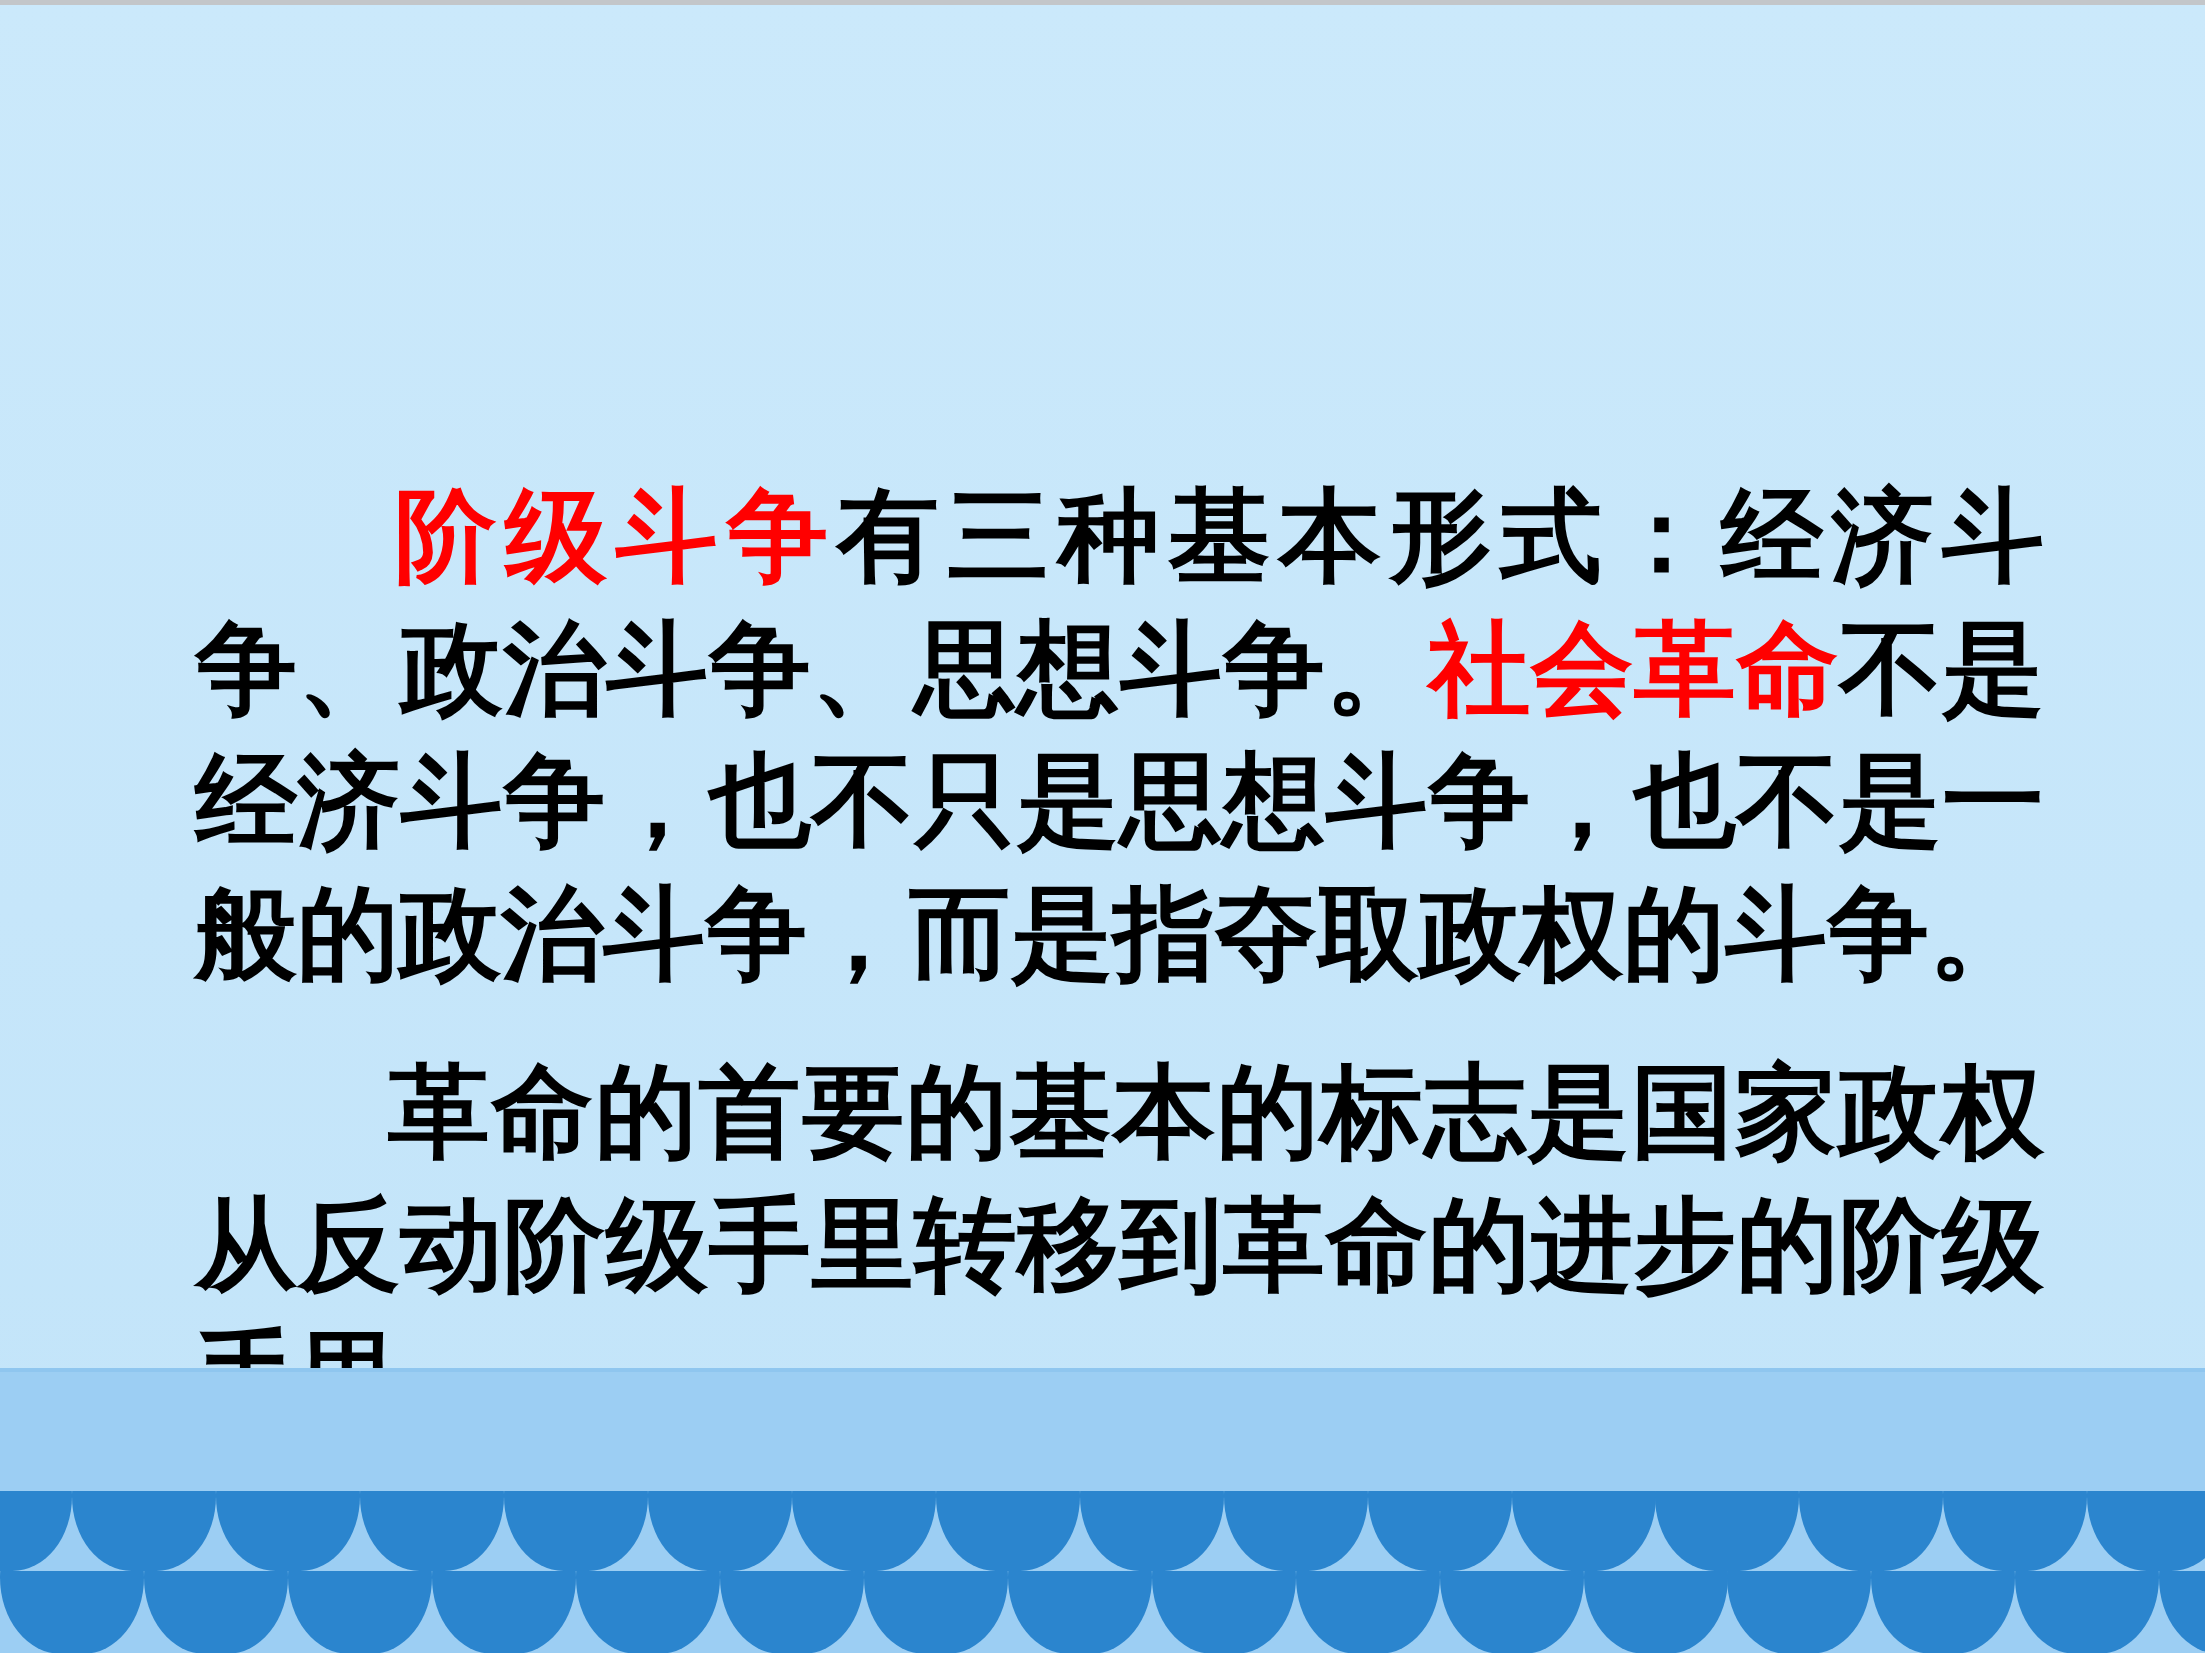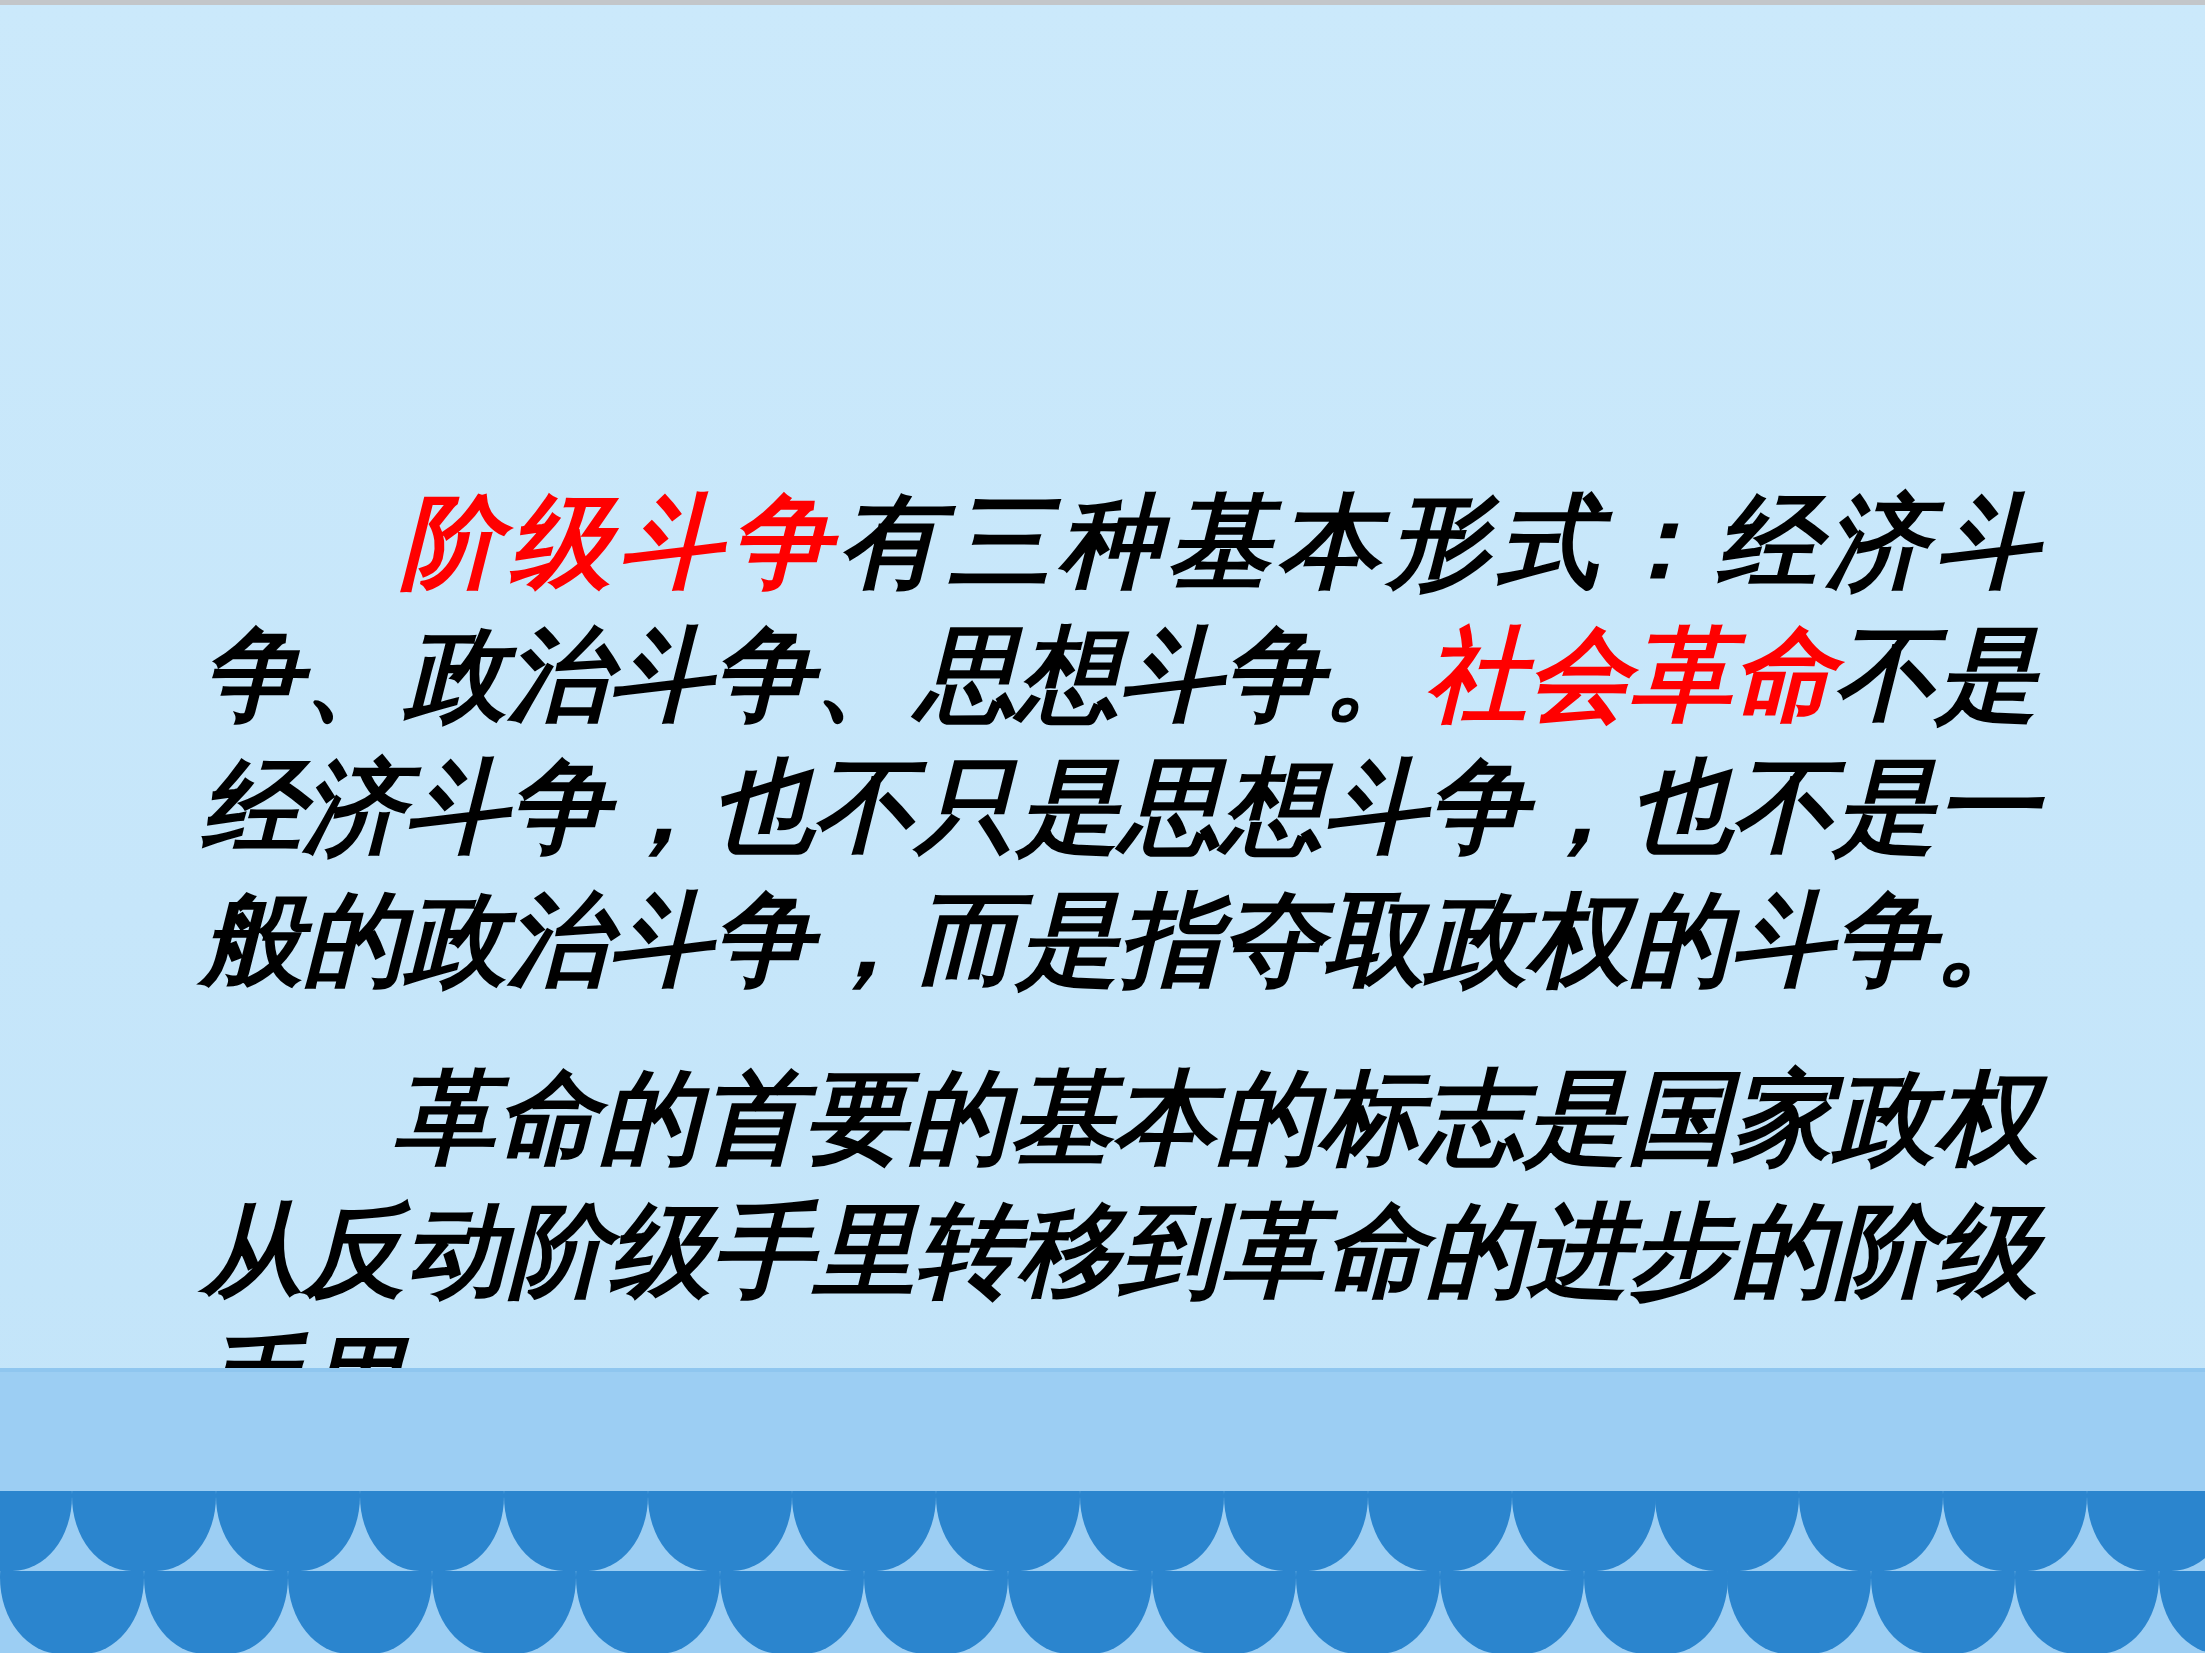--- a/index.html
+++ b/index.html
@@ -35,24 +35,23 @@
     top: 469px;
     width: 1853px;
   }
 
   .para {
     color: #000000;
     font-size: 102px;
     line-height: 1.30;
     letter-spacing: 0px;
     font-weight: 700;
-    font-style: italic;
     text-align: justify;
     text-justify: inter-ideograph;
-    margin: 8px;
+    margin: 2px;
     white-space: normal;
     word-break: break-all;
   }
 
   .para + .para {
     margin-top: 46px;
   }
 
   .indent::before {
     content: "";

